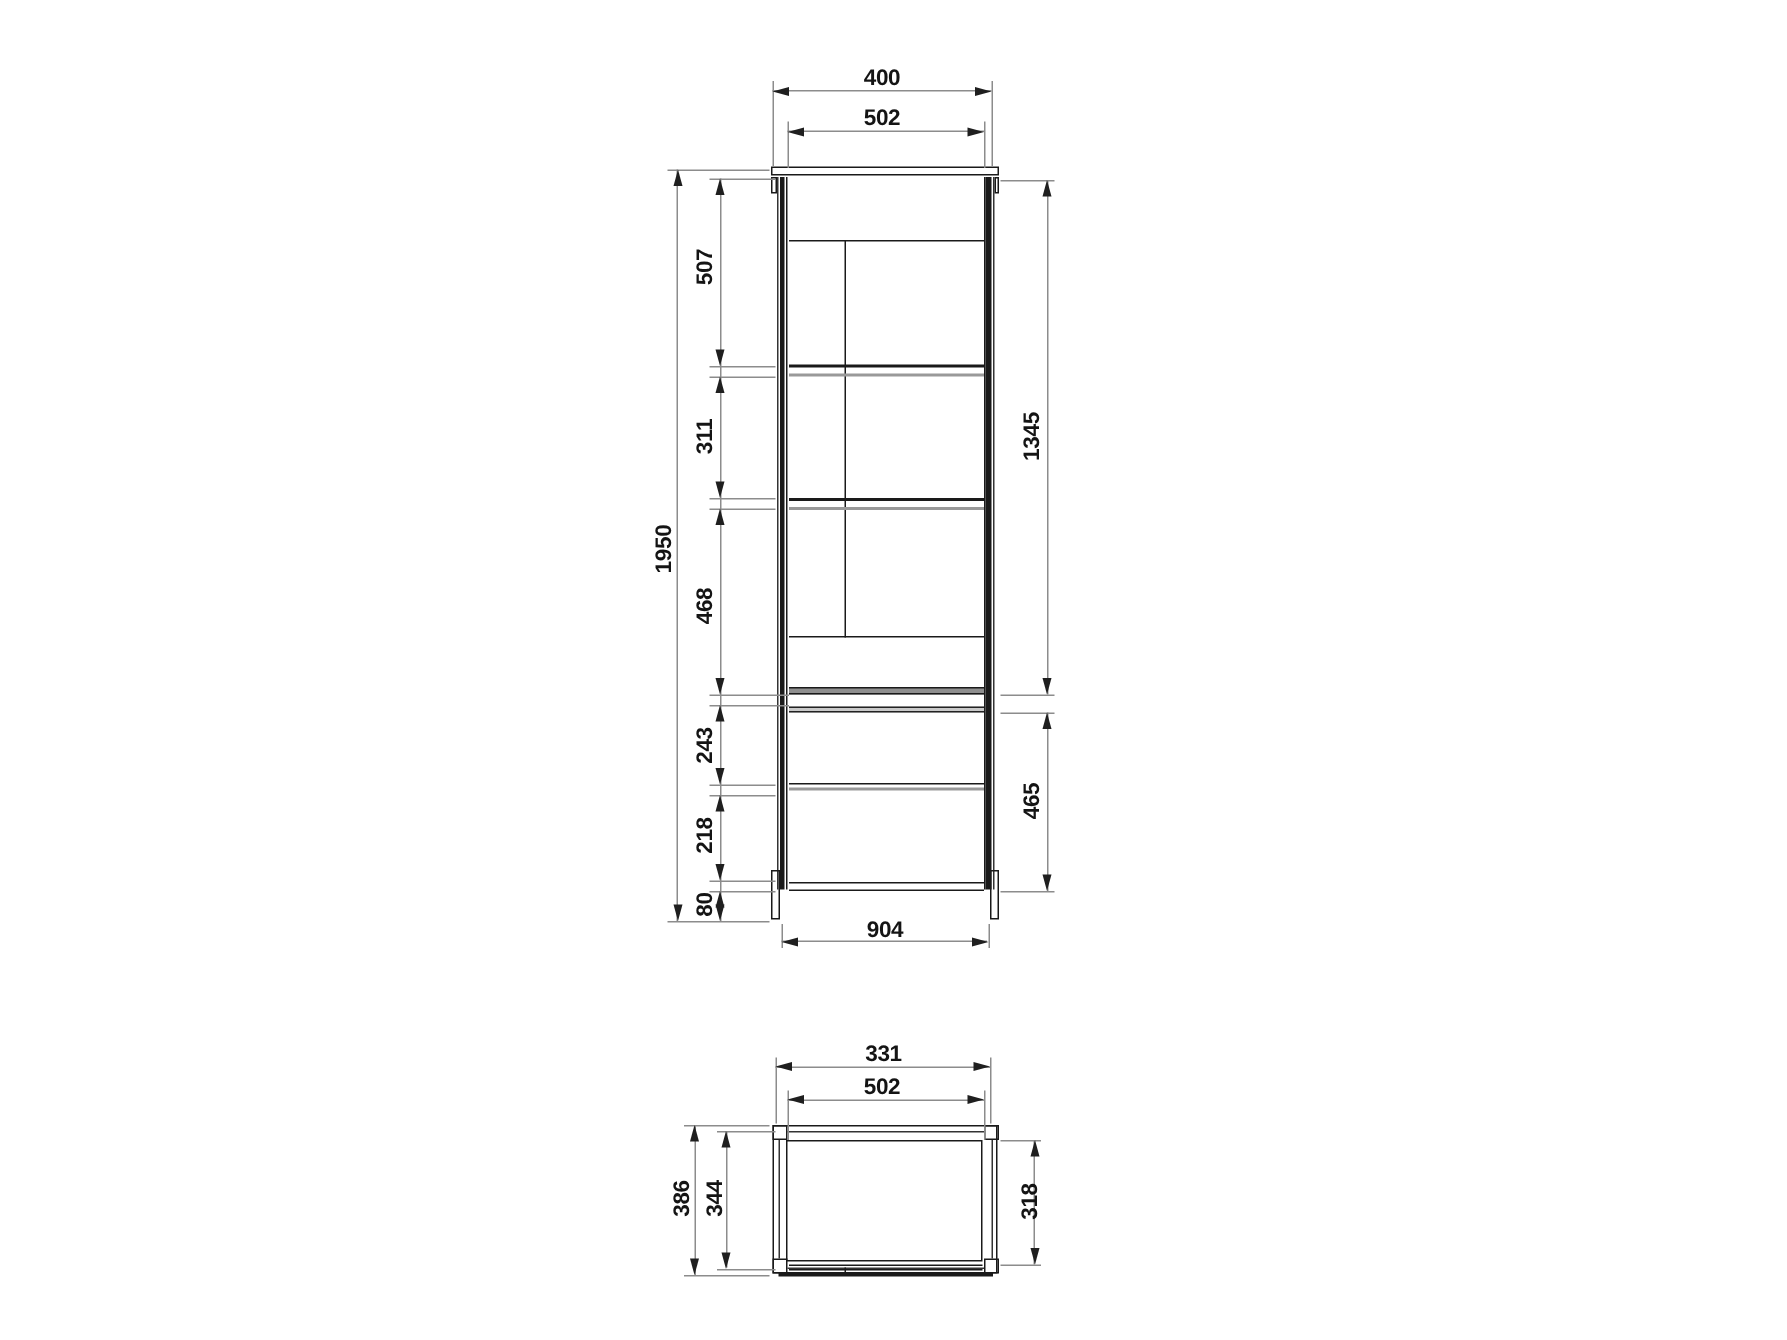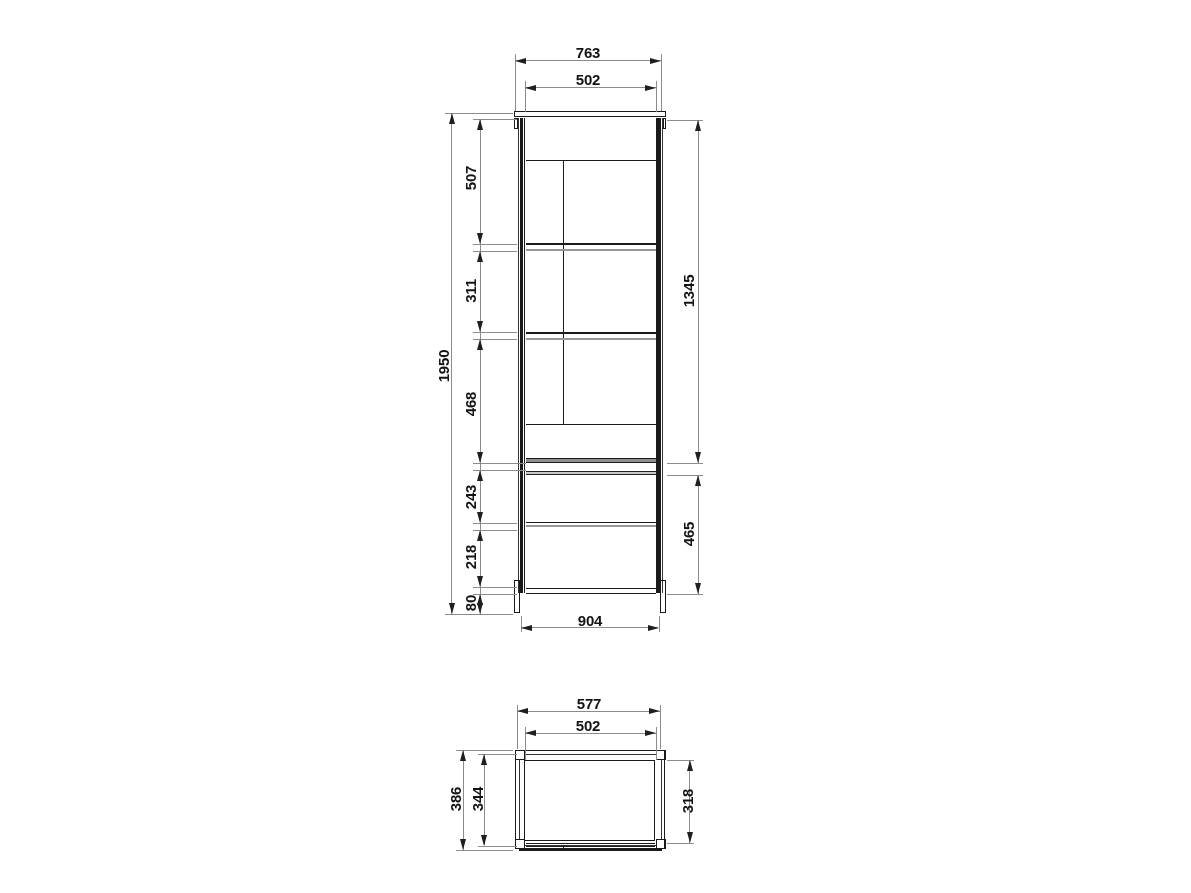--- a/index.html
+++ b/index.html
@@ -69,21 +69,21 @@
 
     <div class="box" style="left:514.2px;top:580px;width:4px;height:31px;border-width:1.2px;"></div>
     <div class="box" style="left:660.2px;top:580px;width:4px;height:31px;border-width:1.2px;"></div>
 
     <div>
       <div class="vg" style="left:515px;top:54px;width:1px;height:57px;"></div>
       <div class="vg" style="left:660.7px;top:54px;width:1px;height:57px;"></div>
       <div class="hg" style="left:515px;top:60px;width:146px;height:1px;"></div>
       <div class="arr a-lf" style="left:515px;top:57.5px;"></div>
       <div class="arr a-rt" style="left:650px;top:57.5px;"></div>
-      <div class="lbl" style="left:588px;top:52px;">763</div>
+      <div class="lbl" style="left:588px;top:52px;">400</div>
     </div>
 
     <div>
       <div class="vg" style="left:525.3px;top:81px;width:1px;height:31px;"></div>
       <div class="vg" style="left:655.7px;top:81px;width:1px;height:31px;"></div>
       <div class="hg" style="left:525.3px;top:87px;width:130.5px;height:1px;"></div>
       <div class="arr a-lf" style="left:525.3px;top:84.5px;"></div>
       <div class="arr a-rt" style="left:644.8px;top:84.5px;"></div>
       <div class="lbl" style="left:588px;top:78.5px;">502</div>
     </div>
@@ -179,21 +179,21 @@
     <div class="hl" style="left:526px;top:845.5px;width:129px;height:1.2px;"></div>
     <div class="vl" style="left:563.2px;top:845.3px;width:1.2px;height:2.6px;"></div>
     <div class="hl" style="left:518.6px;top:847.6px;width:143.4px;height:3.2px;"></div>
 
     <div>
       <div class="vg" style="left:516.5px;top:705px;width:1px;height:44px;"></div>
       <div class="vg" style="left:660px;top:705px;width:1px;height:44px;"></div>
       <div class="hg" style="left:516.5px;top:710.5px;width:143.5px;height:1px;"></div>
       <div class="arr a-lf" style="left:516.5px;top:708px;"></div>
       <div class="arr a-rt" style="left:649px;top:708px;"></div>
-      <div class="lbl" style="left:589px;top:703px;">577</div>
+      <div class="lbl" style="left:589px;top:703px;">331</div>
     </div>
 
     <div>
       <div class="vg" style="left:525.3px;top:727px;width:1px;height:33px;"></div>
       <div class="vg" style="left:656px;top:727px;width:1px;height:33px;"></div>
       <div class="hg" style="left:525.3px;top:732.5px;width:130.8px;height:1px;"></div>
       <div class="arr a-lf" style="left:525.3px;top:730px;"></div>
       <div class="arr a-rt" style="left:645.1px;top:730px;"></div>
       <div class="lbl" style="left:588px;top:725px;">502</div>
     </div>

